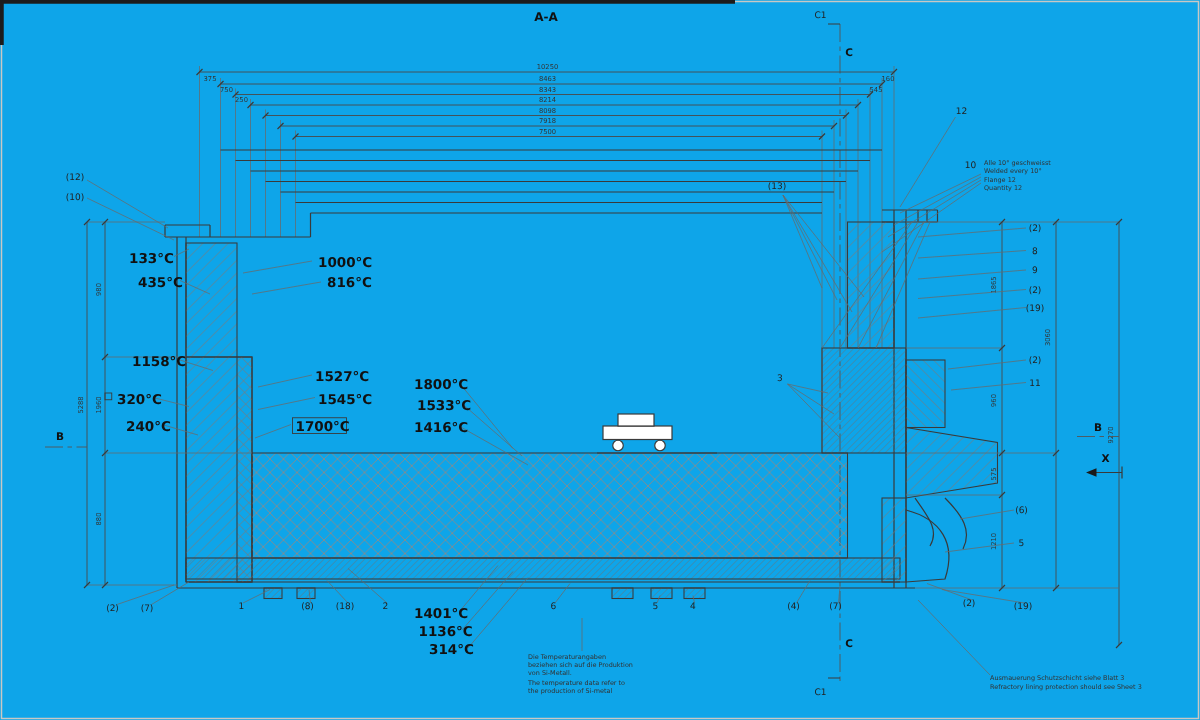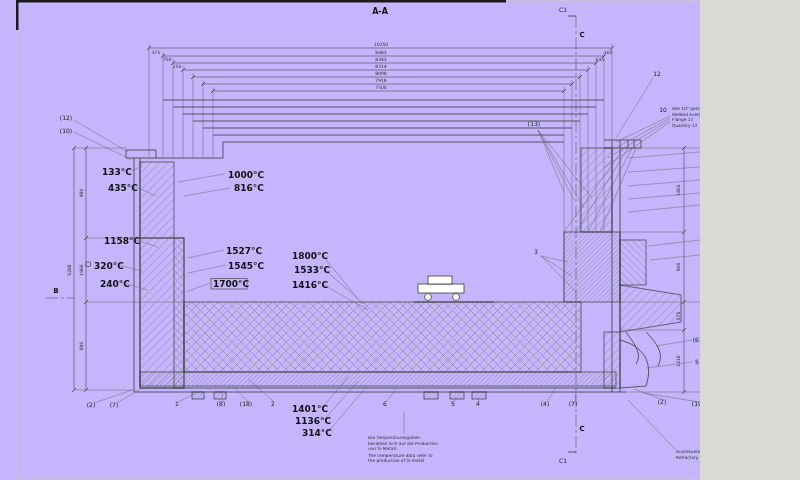--- a/index.html
+++ b/index.html
@@ -1,16 +1,16 @@
 <!DOCTYPE html>
 <html><head>
 <meta charset="utf-8">
 <style>
   html,body{margin:0;padding:0;background:#d9d9d5;}
-  .page{position:relative;width:684px;height:480px;background:#c4b5fd;overflow:hidden;padding-left:16px;}
+  .page{position:relative;width:800px;height:480px;background:#0ea5e9;overflow:hidden;}
   svg{display:block;}
   .tt{font:bold 9px "DejaVu Sans",sans-serif;fill:#111;}
   .tc{font:6px "DejaVu Sans",sans-serif;fill:#222;}
   .td{font:4.5px "DejaVu Sans",sans-serif;fill:#333;}
   .tn{font:4.3px "DejaVu Sans",sans-serif;fill:#333;}
   .tm{font:bold 7px "DejaVu Sans",sans-serif;fill:#111;}
   .ts{font:bold 8px "DejaVu Sans",sans-serif;fill:#111;}
   .ln{stroke:#3a3a3a;stroke-width:0.8;fill:none;}
   .lt{stroke:#6a6a6a;stroke-width:0.5;fill:none;}
   .ld{stroke:#4a4a4a;stroke-width:0.6;fill:none;}

